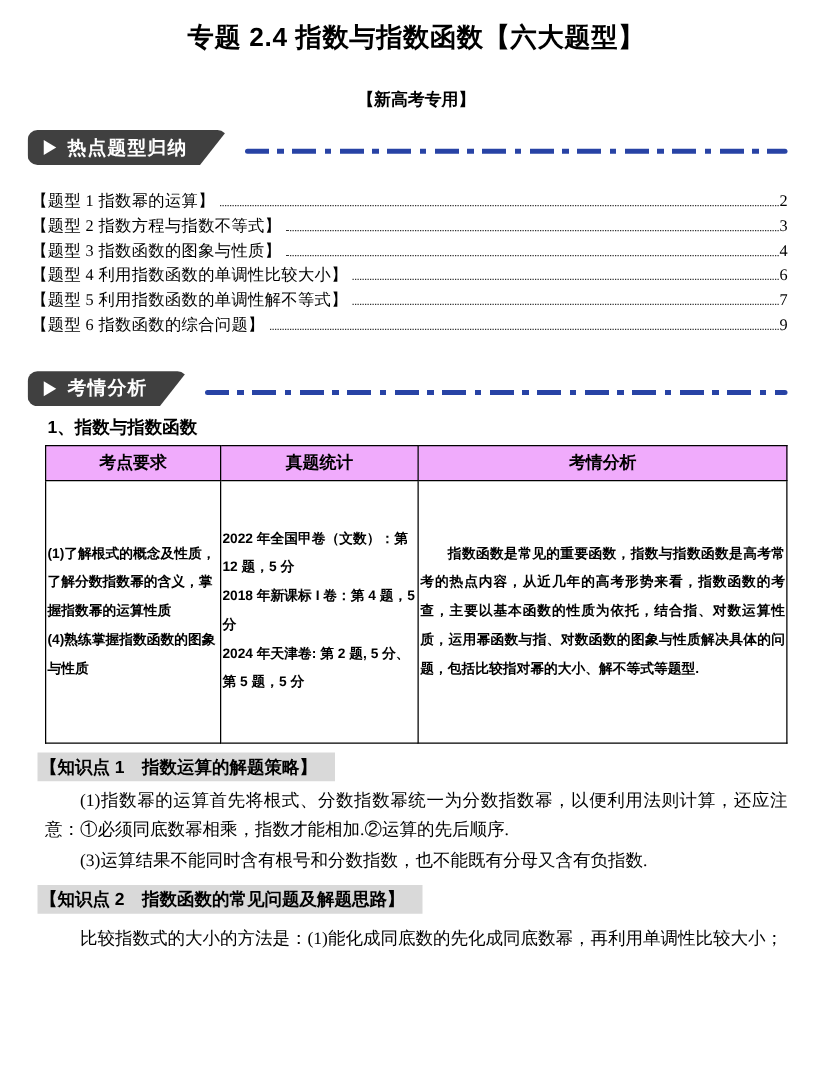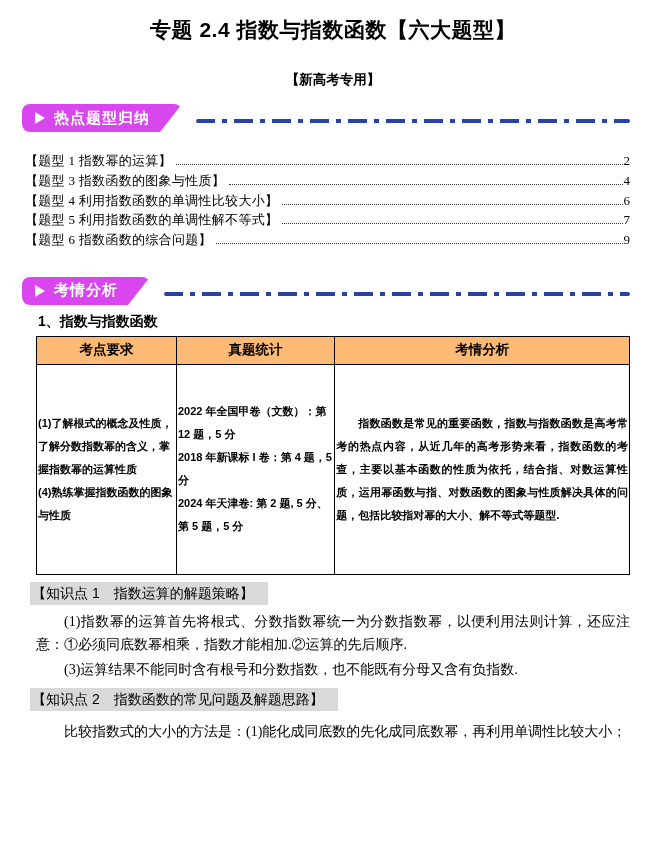--- a/index.html
+++ b/index.html
@@ -18,21 +18,21 @@
   }
   .doc-subtitle {
     text-align:center; font-weight:bold; font-size:13.5px; margin-top:27px;
     font-family:Liberation Serif, serif;
   }
 
   
   .banner-row { display:flex; align-items:center; height:28px; margin-left:-14px; }
   .banner {
     height:28px; display:inline-flex; align-items:center; gap:9px;
-    background:#d946ef; color:#fff; font-family:"Liberation Sans","DejaVu Sans",sans-serif;
+    background:#404040; color:#fff; font-family:"Liberation Sans","DejaVu Sans",sans-serif;
     font-weight:bold; font-size:15px; padding:0 32px 0 13px;
     border-radius:8px;
     clip-path:polygon(0 0, 100% 0, calc(100% - 22px) 100%, 0 100%);
     flex:0 0 auto; letter-spacing:1px;
   }
   .tri {
     width:0; height:0; display:inline-block;
     border-left:10px solid #fff; border-top:6px solid transparent; border-bottom:6px solid transparent;
   }
   .divider {
@@ -53,37 +53,37 @@
   
   .exam-subheading {
     font-family:"Liberation Sans","DejaVu Sans",sans-serif;
     font-weight:bold; font-size:14px; margin:8px 0 5px 2px;
   }
   table.exam-table {
     width:100%; border-collapse:collapse; border:1.5px solid #000;
     table-layout:fixed;
   }
   .exam-table th {
-    border:1px solid #000; background:#fdba74; height:28px;
+    border:1px solid #000; background:#f0abfc; height:28px;
     font-family:"Liberation Sans","DejaVu Sans",sans-serif;
     font-weight:bold; font-size:13.5px; 
   }
   .exam-table td {
     border:1px solid #000; height:210px; vertical-align:middle;
     font-family:"Liberation Sans","DejaVu Sans",sans-serif;
     font-weight:bold; font-size:11px; line-height:23px; padding:8px 1px;
   }
   .cell-para { margin:0; }
   td.analysis-cell p { text-indent:2em; text-align:justify; }
 
   
   .kp-heading {
     display:inline-block; background:#d9d9d9; margin:7px 0 0 -6px;
     font-family:"Liberation Sans","DejaVu Sans",sans-serif;
-    font-weight:normal; font-size:14px; padding:3px 14px 3px 2px; line-height:17px;
+    font-weight:bold; font-size:14px; padding:3px 14px 3px 2px; line-height:17px;
   }
   .kp-sub {
     font-family:"Liberation Sans","DejaVu Sans",sans-serif;
     font-weight:bold; font-size:13.5px; margin:5px 0 0 24px;
   }
   .body-para {
     font-size:14px; line-height:23px; text-indent:2em; text-align:justify; margin-top:5px;
   }
   .body-para.tight { margin-top:2px; }
 </style>
@@ -101,20 +101,25 @@
       <span>热点题型归纳</span>
     </div>
     <div class="divider"></div>
   </div>
 
   <div class="toc">
     <div class="toc-item">
       <span class="toc-label">【题型 1  指数幂的运算】</span>
       <span class="toc-dots"></span>
       <span class="toc-page">2</span>
+    </div>
+    <div class="toc-item">
+      <span class="toc-label">【题型 2  指数方程与指数不等式】</span>
+      <span class="toc-dots"></span>
+      <span class="toc-page">3</span>
     </div>
     <div class="toc-item">
       <span class="toc-label">【题型 3  指数函数的图象与性质】</span>
       <span class="toc-dots"></span>
       <span class="toc-page">4</span>
     </div>
     <div class="toc-item">
       <span class="toc-label">【题型 4  利用指数函数的单调性比较大小】</span>
       <span class="toc-dots"></span>
       <span class="toc-page">6</span>

